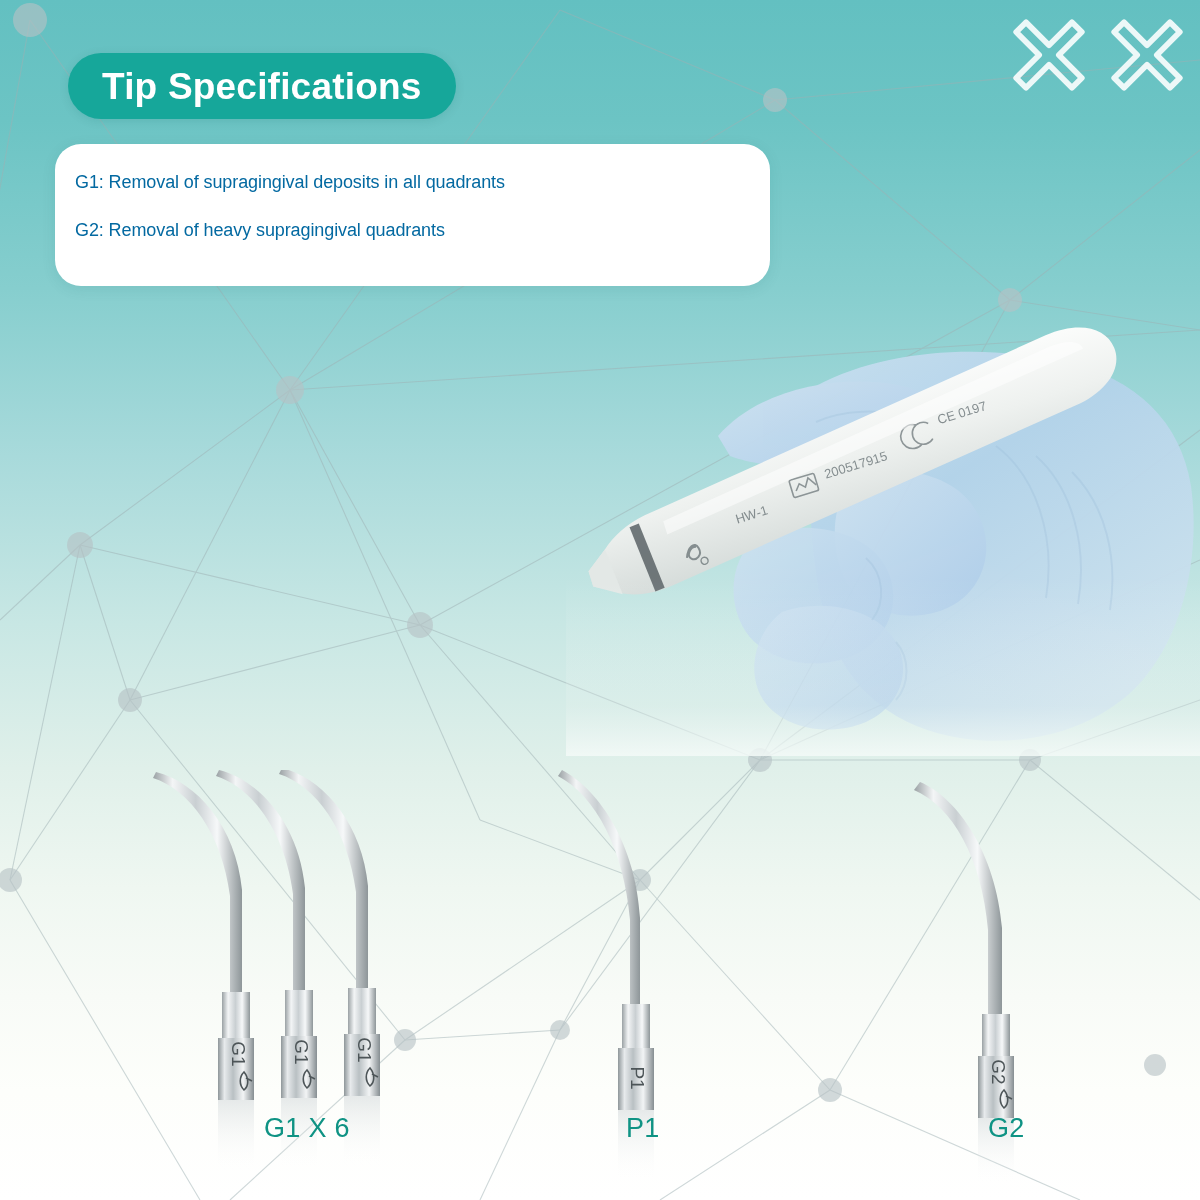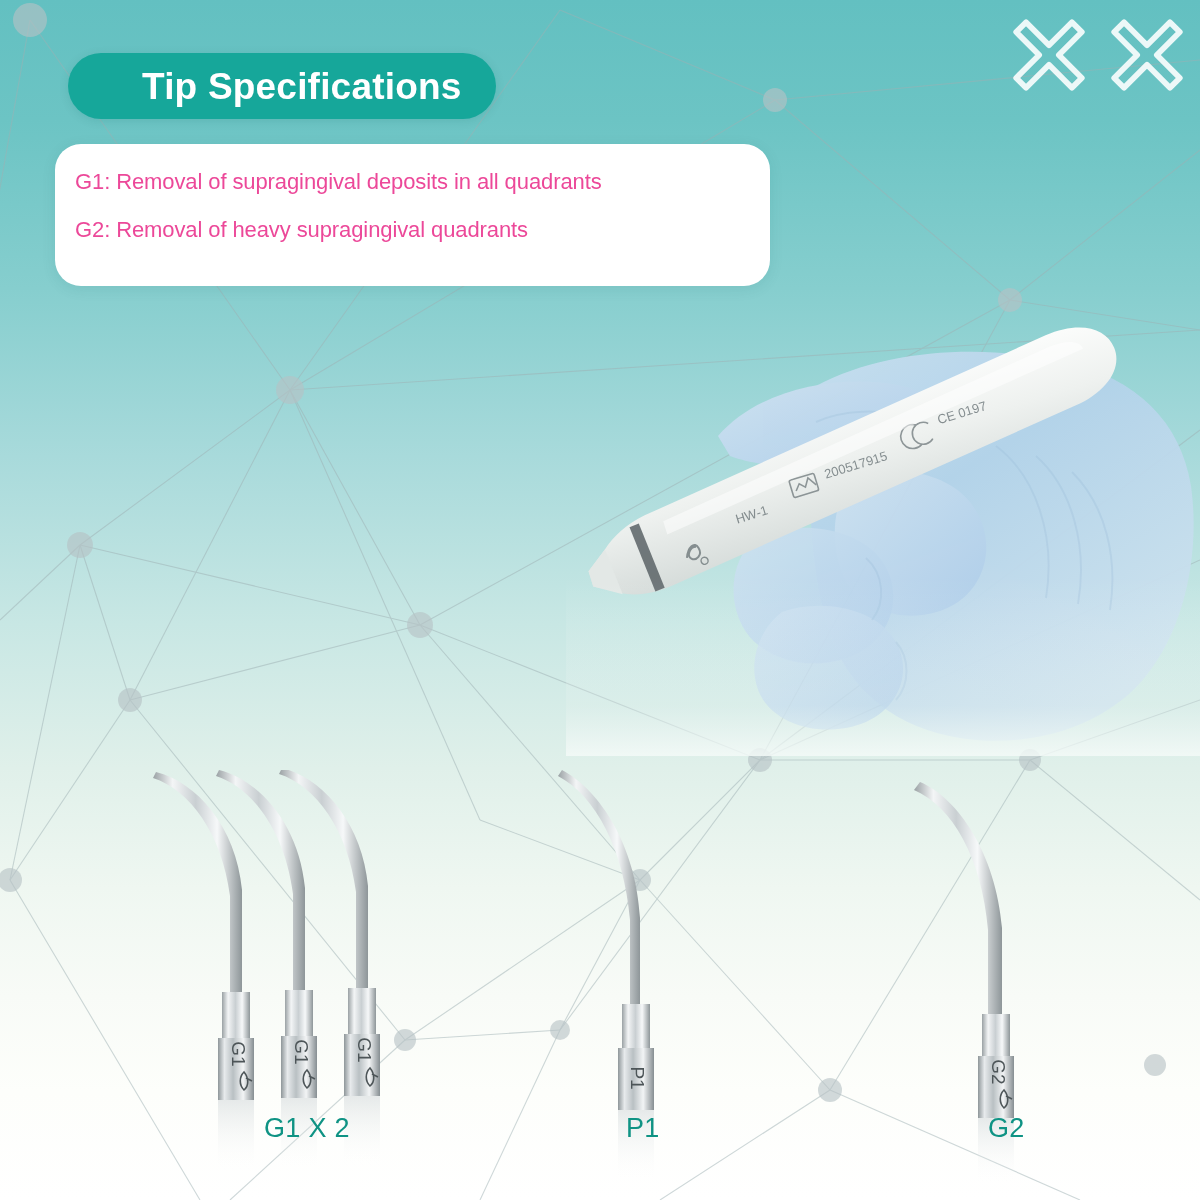--- a/index.html
+++ b/index.html
@@ -34,32 +34,32 @@
   .title-badge{
     position:absolute;left:68px;top:53px;
     height:66px;padding:0 34px;
     display:flex;align-items:center;
     background:#16a79a;
     border-radius:34px;
     box-shadow:0 2px 10px rgba(10,90,85,.13);
   }
   .title-badge .title-text{
     color:#ffffff;font-size:37px;font-weight:bold;letter-spacing:.2px;
-    white-space:nowrap;line-height:1;margin-left:40px;
+    white-space:nowrap;line-height:1;
   }
 
   
   .spec-card{
     position:absolute;left:55px;top:144px;width:715px;height:142px;
     background:#ffffff;border-radius:26px;
     box-shadow:0 3px 14px rgba(20,100,95,.10);
     padding:14px 0 0 0;box-sizing:border-box;
   }
   .spec-line{
-    color:#ec4899;font-size:22px;line-height:1;
+    color:#0369a1;font-size:18px;line-height:1;
     padding-left:20px;height:48px;display:flex;align-items:center;
     white-space:nowrap;letter-spacing:-.1px;text-align:right;
   }
   .spec-line.indent{padding-left:25px;}
 
   
   .hand-region{
     position:absolute;left:566px;top:326px;width:634px;height:430px;
     overflow:hidden;
   }
@@ -329,17 +329,17 @@
         <path d="M70,286 L70,348 L106,348 L106,286 Z" fill="url(#collarG)"></path>
         <g transform="translate(88,318) rotate(90)">
           <text x="-16" y="4" text-anchor="middle" font-size="19" font-family="'Liberation Sans', sans-serif" fill="#4d5558">G2</text>
           <path d="M2,-8 c6,-5 14,-5 18,0 c-5,5 -13,5 -18,0 Z M8,-10 l3,-6" fill="none" stroke="#4d5558" stroke-width="1.6"></path>
         </g>
         <rect x="70" y="348" width="36" height="66" fill="url(#reflG)"></rect>
       </g>
     </svg>
   </div>
 
-  <div class="tip-caption cap-g1">G1 X 2</div>
+  <div class="tip-caption cap-g1">G1 X 6</div>
   <div class="tip-caption cap-p1">P1</div>
   <div class="tip-caption cap-g2">G2</div>
 
 </div>
 
 </body></html>

